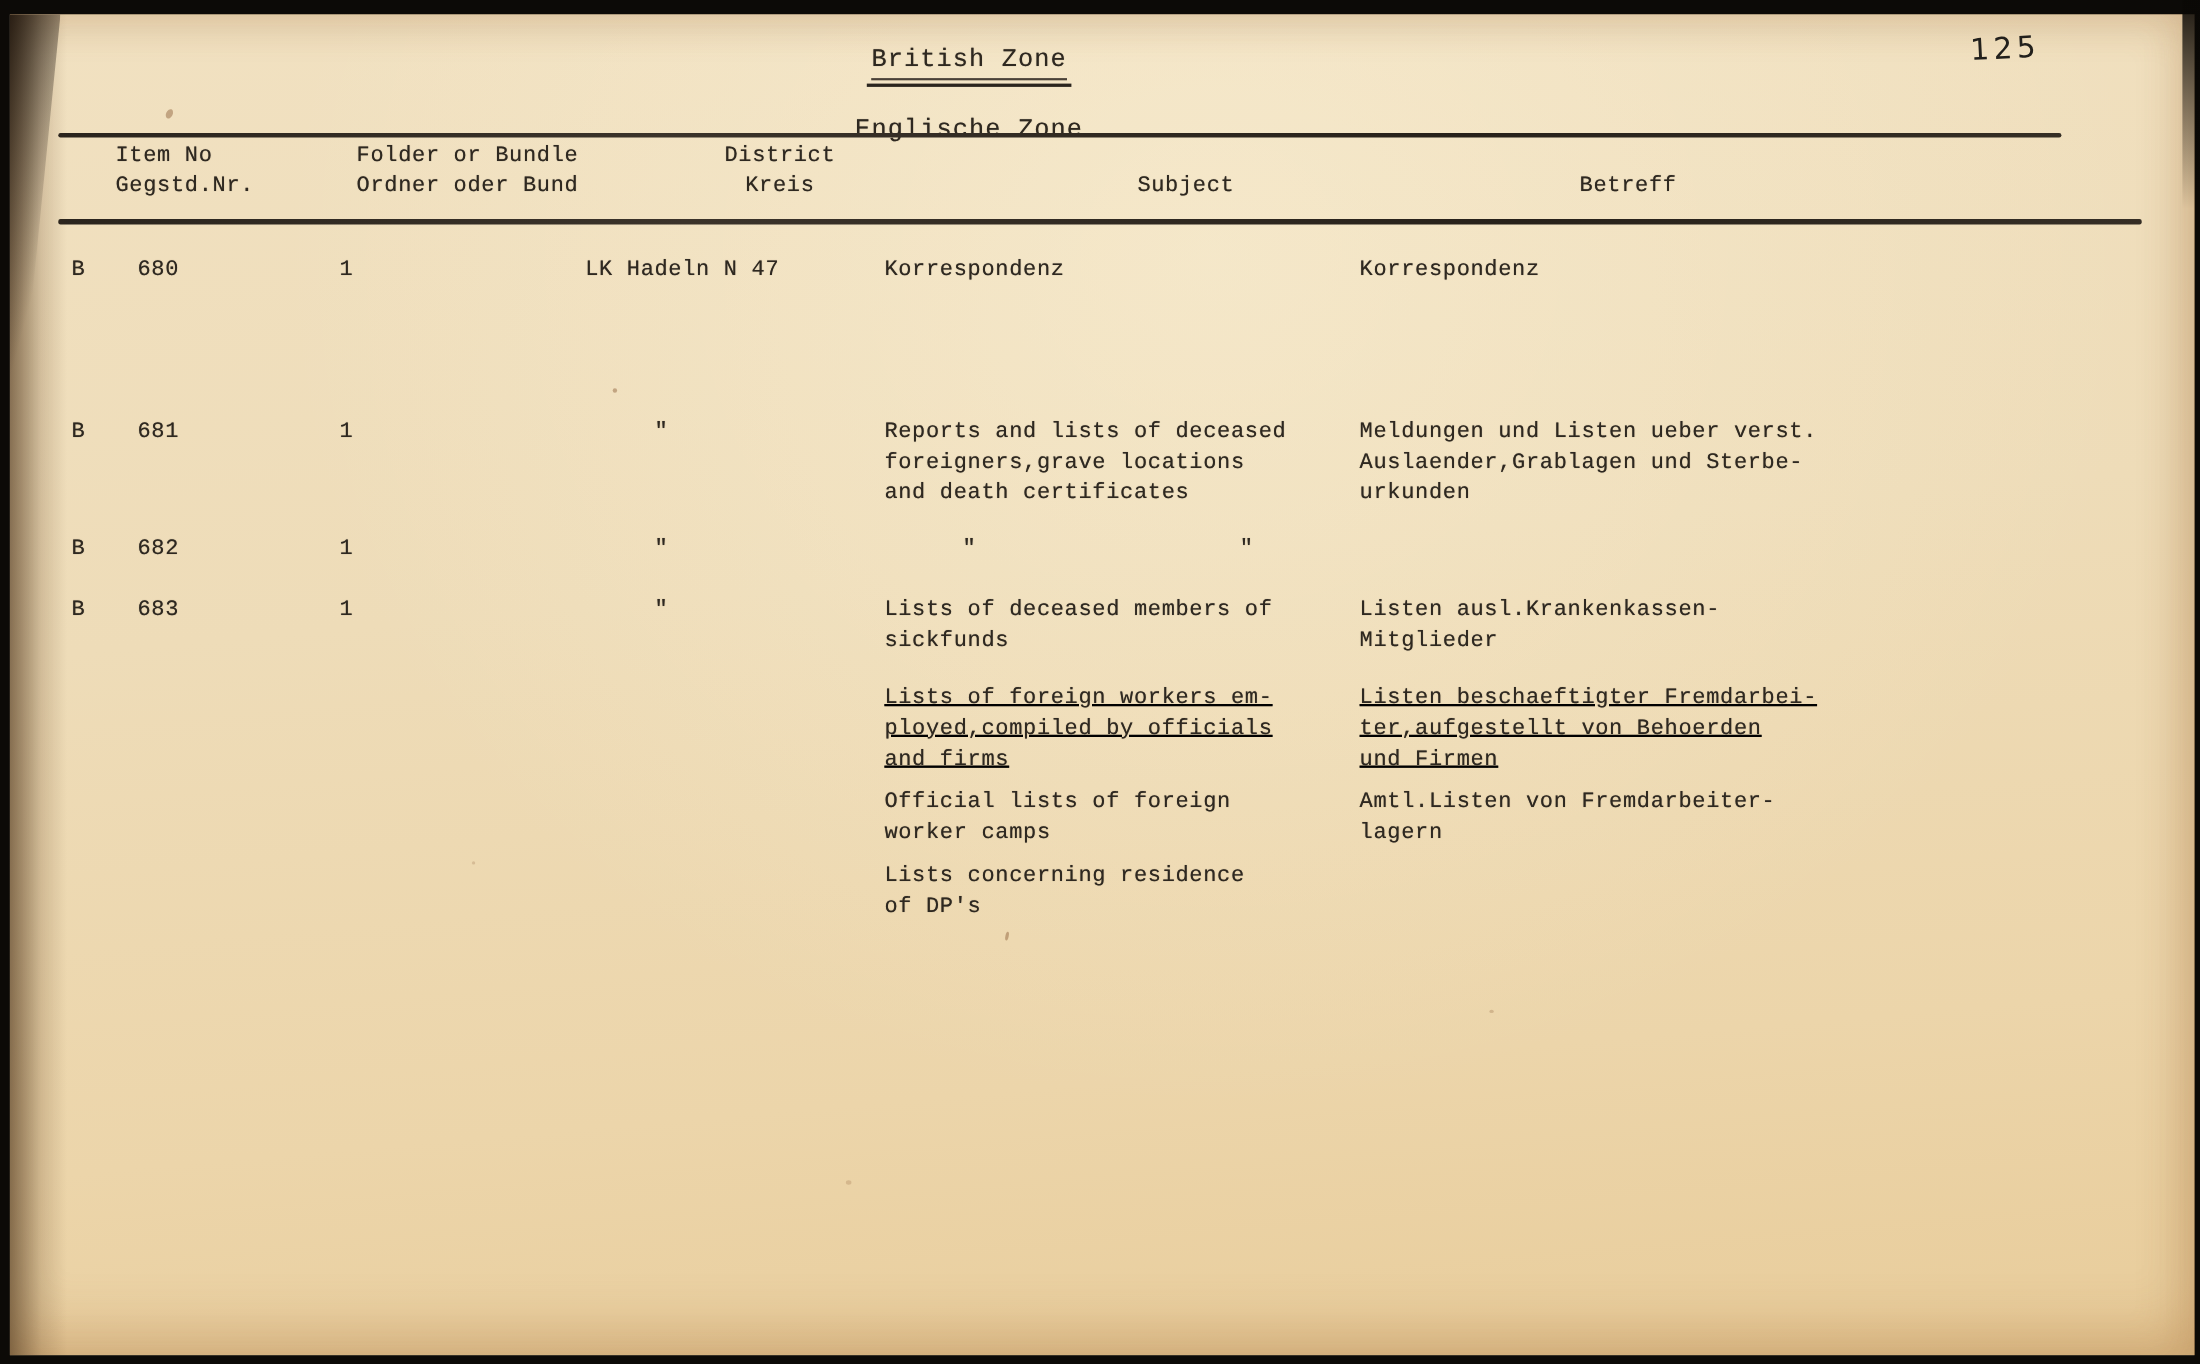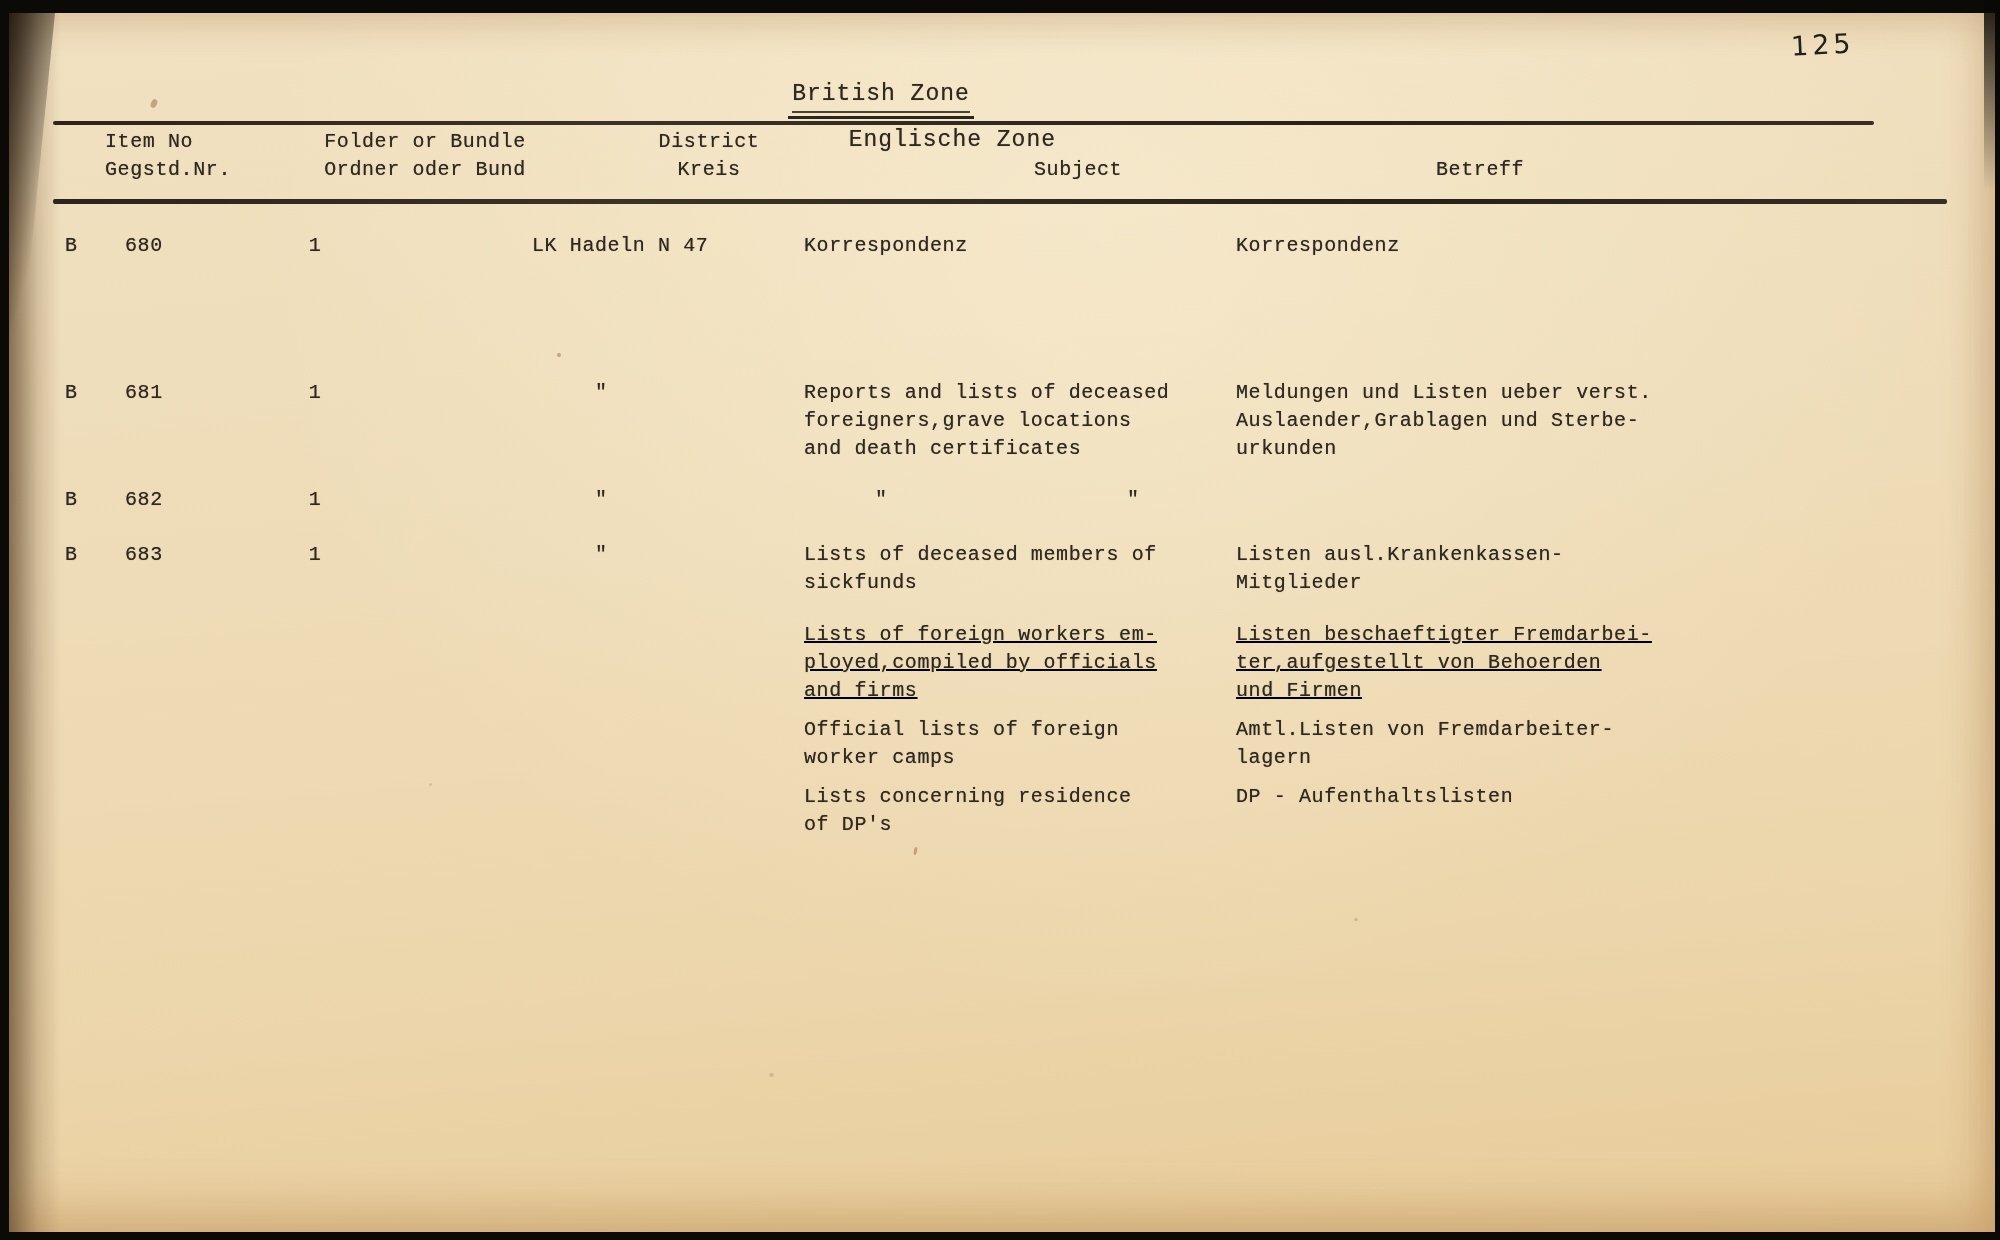--- a/index.html
+++ b/index.html
@@ -45,24 +45,24 @@
     position:absolute; left:1782px; top:16px;
     font-family:"DejaVu Sans", sans-serif;
     font-size:27px; letter-spacing:4px; color:#22201c;
     transform:rotate(-3deg);
   }
 
   .title-block{ position:absolute; left:697px; top:26px; width:350px; text-align:center; }
   .title-en{
     display:inline-block;
     font:23px/30px "Liberation Mono", monospace; letter-spacing:1px;
-    border-bottom:3px solid #2b251e; padding:0 4px 3px 4px;margin-top:40px;
+    border-bottom:3px solid #2b251e; padding:0 4px 3px 4px;
   }
   .title-en::after{ content:""; display:block; height:2px; background:rgba(43,37,30,0.85); margin-top:2px; }
-  .title-de{ font:23px/30px "Liberation Mono", monospace; letter-spacing:1px; margin-top:6px;text-align:right; }
+  .title-de{ font:23px/30px "Liberation Mono", monospace; letter-spacing:1px; margin-top:24px; }
 
   .rule{ position:absolute; background:linear-gradient(90deg,#2a241d, #3b332a 30%, #27211a 70%, #352e25); border-radius:2px; }
   .rule-top{ left:44px; top:108px; width:1821px; height:4px; }
   .rule-bottom{ left:44px; top:186px; width:1894px; height:5px; }
 
   .hdr{ position:absolute; top:115px; }
   .hdr-item{ left:96px; }
   .hdr-folder{ left:300px; width:232px; text-align:center; }
   .hdr-district{ left:600px; width:200px; text-align:center; }
   .hdr-subject{ left:1025px; top:143px; }
@@ -171,21 +171,20 @@
       </div>
       <div class="entry">
         <div class="sub tw ink">Official lists of foreign
 worker camps</div>
         <div class="bet tw ink">Amtl.Listen von Fremdarbeiter-
 lagern</div>
       </div>
       <div class="entry">
         <div class="sub tw ink">Lists concerning residence
 of DP's</div>
-        <div class="bet tw ink">DP - Aufenthaltslisten</div>
       </div>
     </div>
   </div>
 
   <div class="speck" style="left:142px;top:86px;width:6px;height:9px;transform:rotate(25deg);"></div>
   <div class="speck" style="left:548px;top:340px;width:4px;height:4px;"></div>
   <div class="speck" style="left:905px;top:834px;width:3px;height:8px;transform:rotate(12deg);"></div>
   <div class="speck" style="left:1345px;top:905px;width:4px;height:3px;opacity:.6;"></div>
   <div class="speck" style="left:760px;top:1060px;width:5px;height:4px;opacity:.5;"></div>
   <div class="speck" style="left:420px;top:770px;width:3px;height:3px;opacity:.5;"></div>

